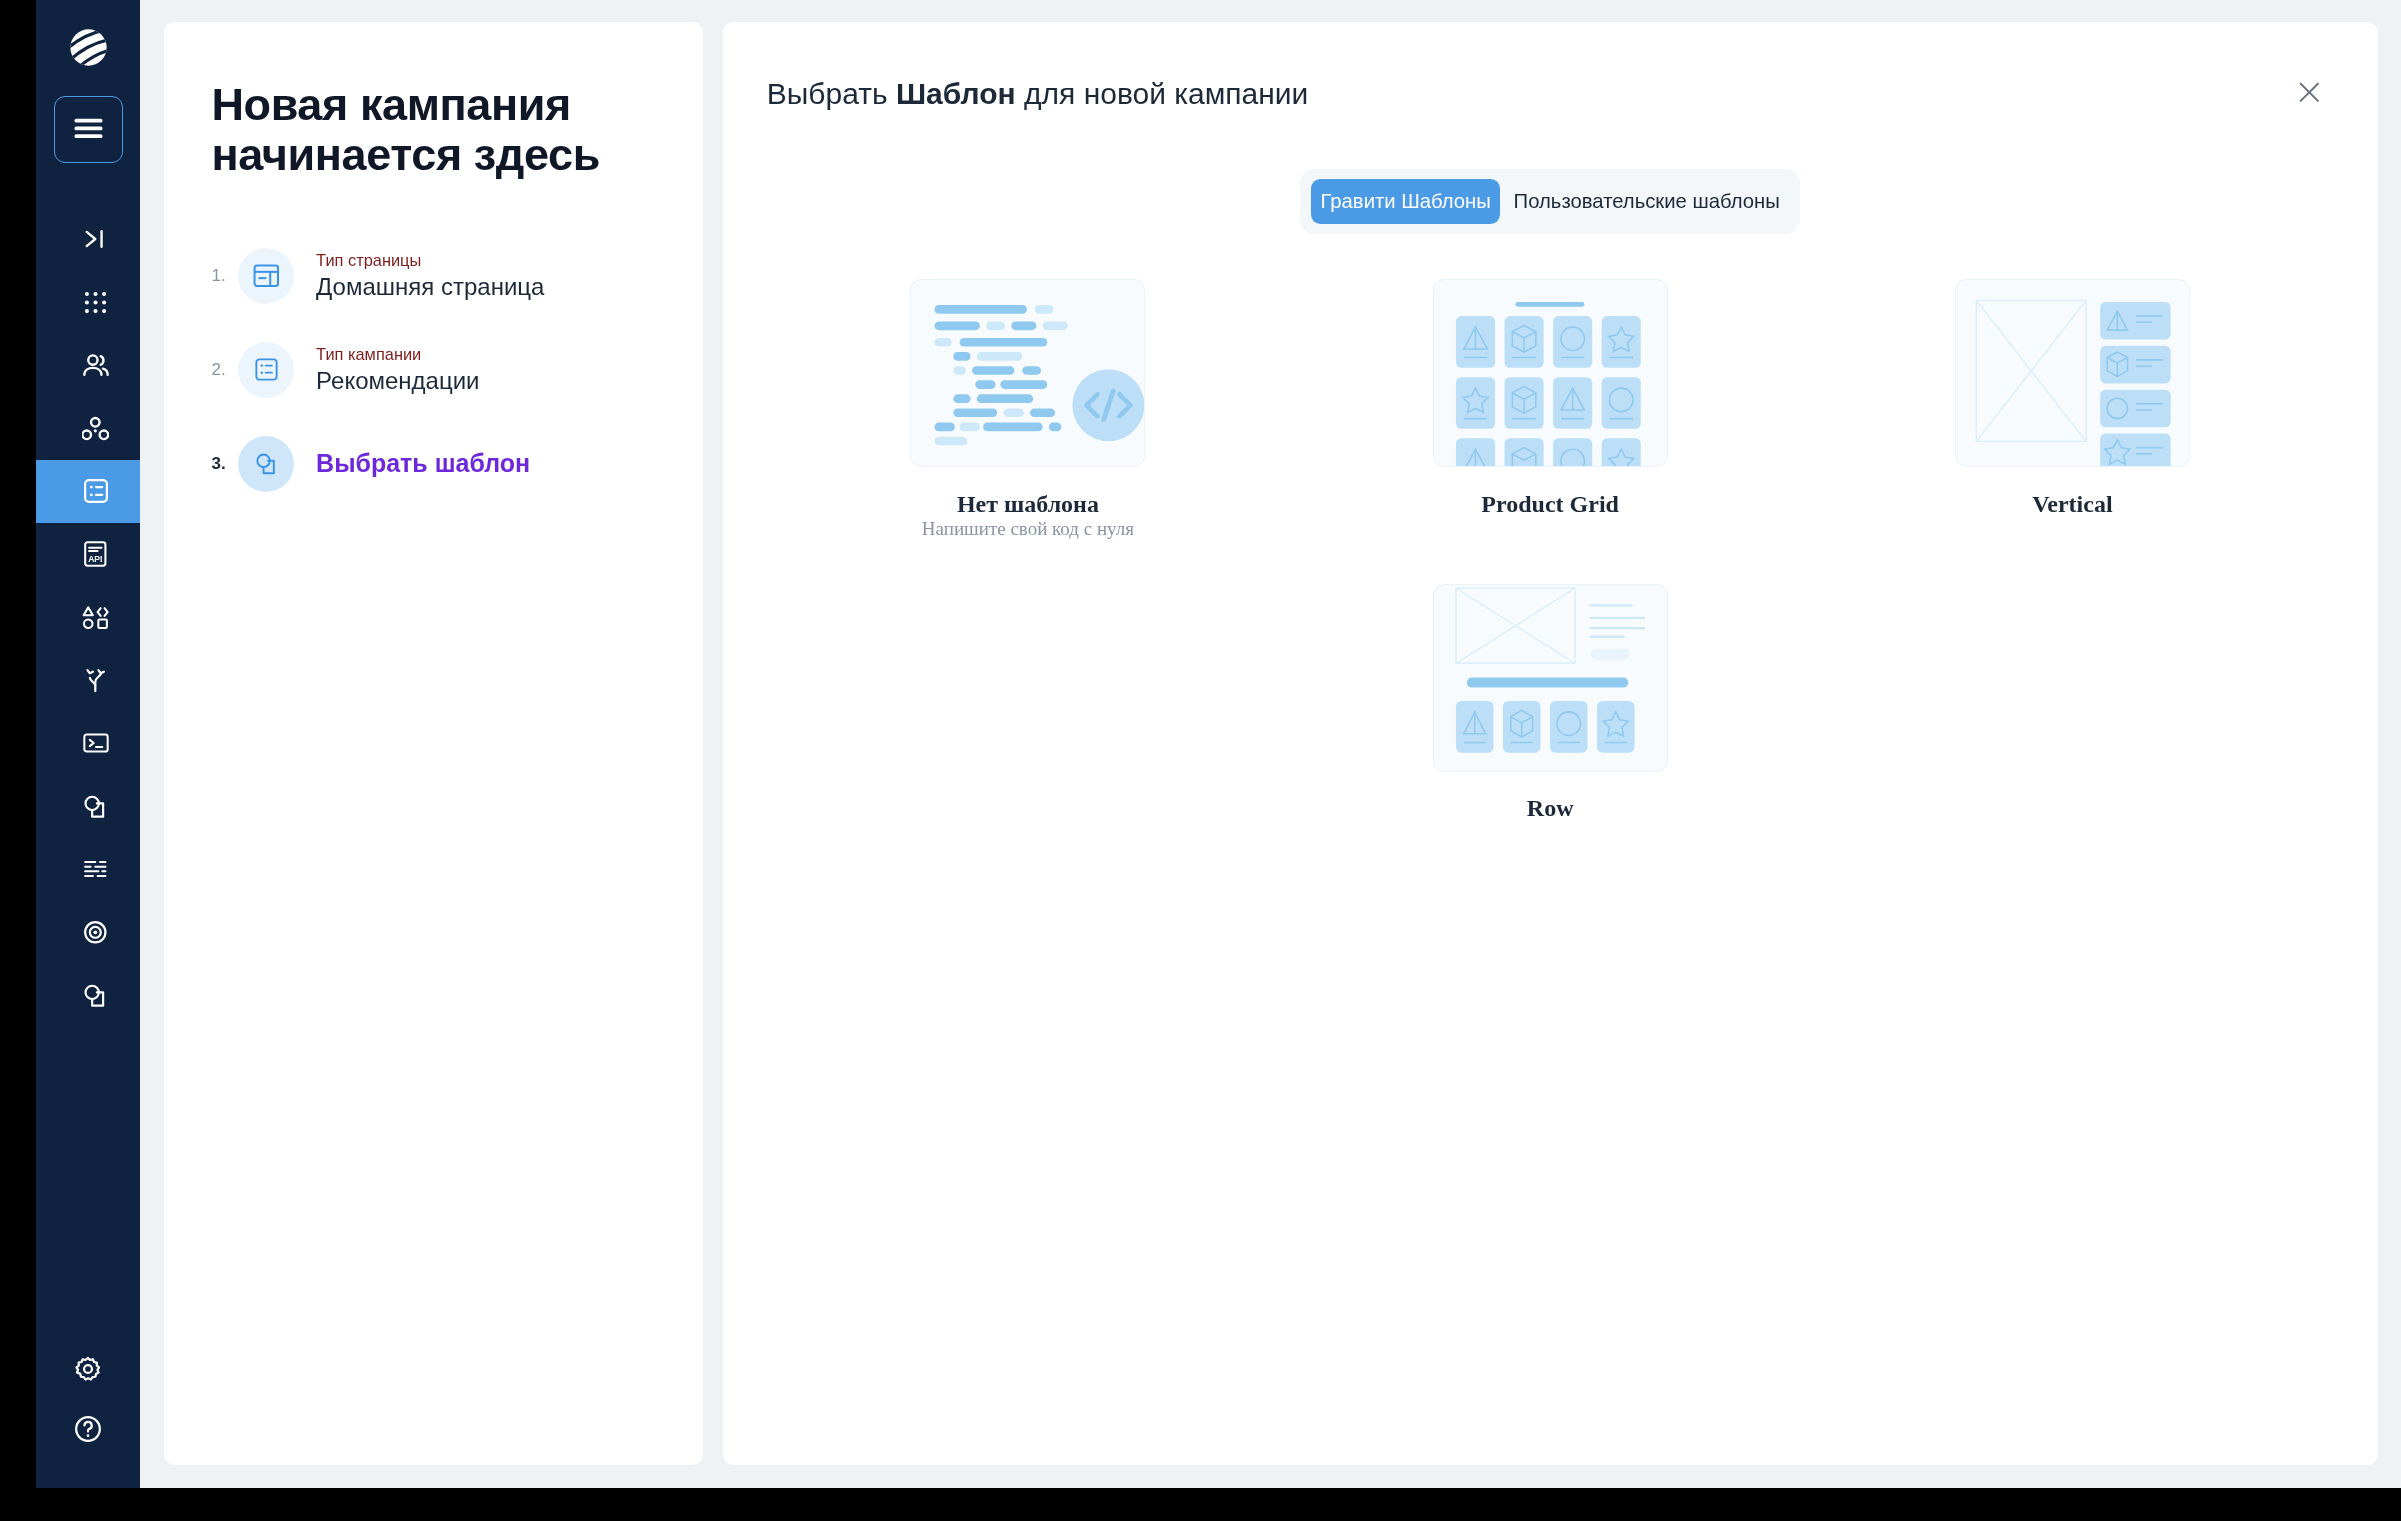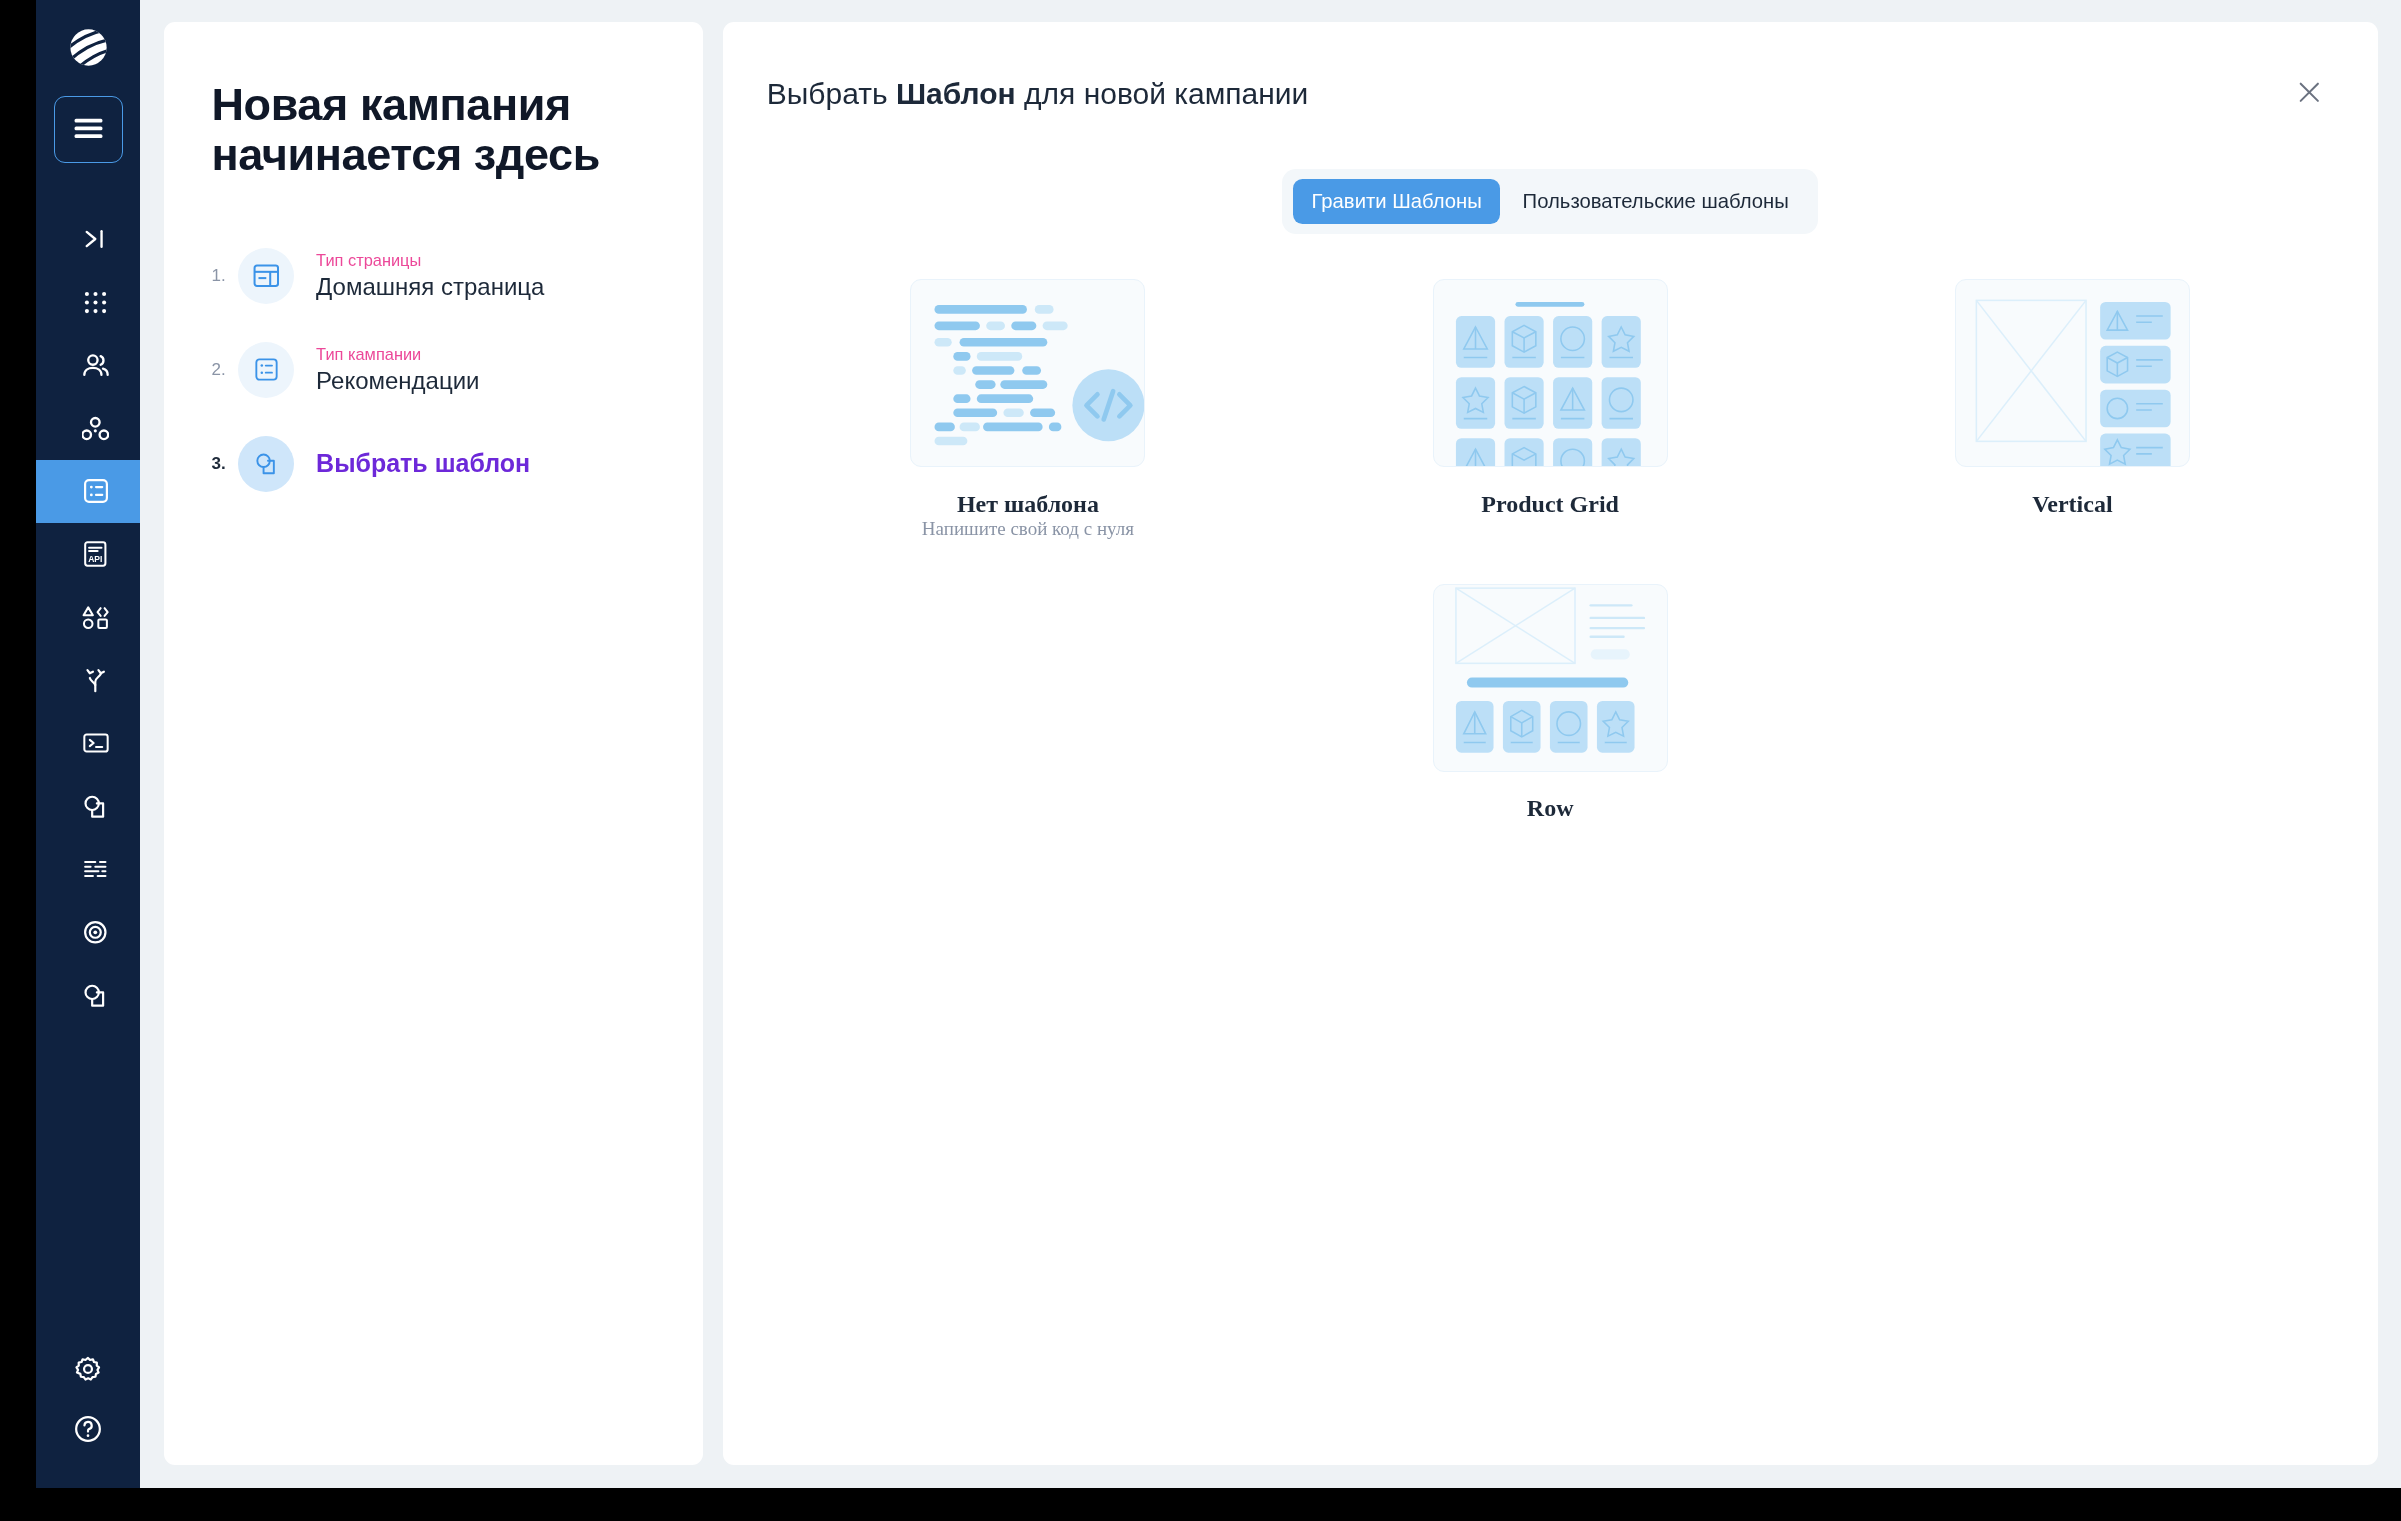--- a/index.html
+++ b/index.html
@@ -102,21 +102,21 @@
   .step-badge {
     width: 56px; height: 56px;
     border-radius: 50%;
     background: #edf5fc;
     display: flex; align-items: center; justify-content: center;
     flex: 0 0 56px;
     margin-right: 22px;
   }
   .step.current .step-badge { background: #cfe6fa; }
   .step-text { display: flex; flex-direction: column; justify-content: center; }
-  .step-kicker { font-size: 16.4px; color: #ec4899; margin-bottom: 3.1px; }
+  .step-kicker { font-size: 16.4px; color: #7f1d1d; margin-bottom: 3.1px; }
   .step-label { font-size: 24px; color: #1d2939; }
   .step.current .step-label { color: #6d28d9; font-weight: 700; font-size: 25px; }
 
   
   .chooser {
     flex: 1;
     background: #ffffff;
     border-radius: 11px;
     position: relative;
     padding: 55px 44px 0 44px;
@@ -139,21 +139,21 @@
   .tabs-wrap { display: flex; justify-content: center; margin-top: 58px; }
   .tabs {
     background: #f3f7fa;
     border-radius: 14px;
     padding: 10.2px 11px;
     display: flex;
     gap: 4.7px;
   }
   .tab {
     font-size: 20.3px;
-    padding: 11px 18px;
+    padding: 11px 9px;
     border-radius: 9.4px;
     color: #1d2939;
     cursor: pointer;
     white-space: nowrap;
   }
   .tab.active { background: #4a9ae6; color: #ffffff; }
 
   .grid {
     margin-top: 45px;
     display: grid;

